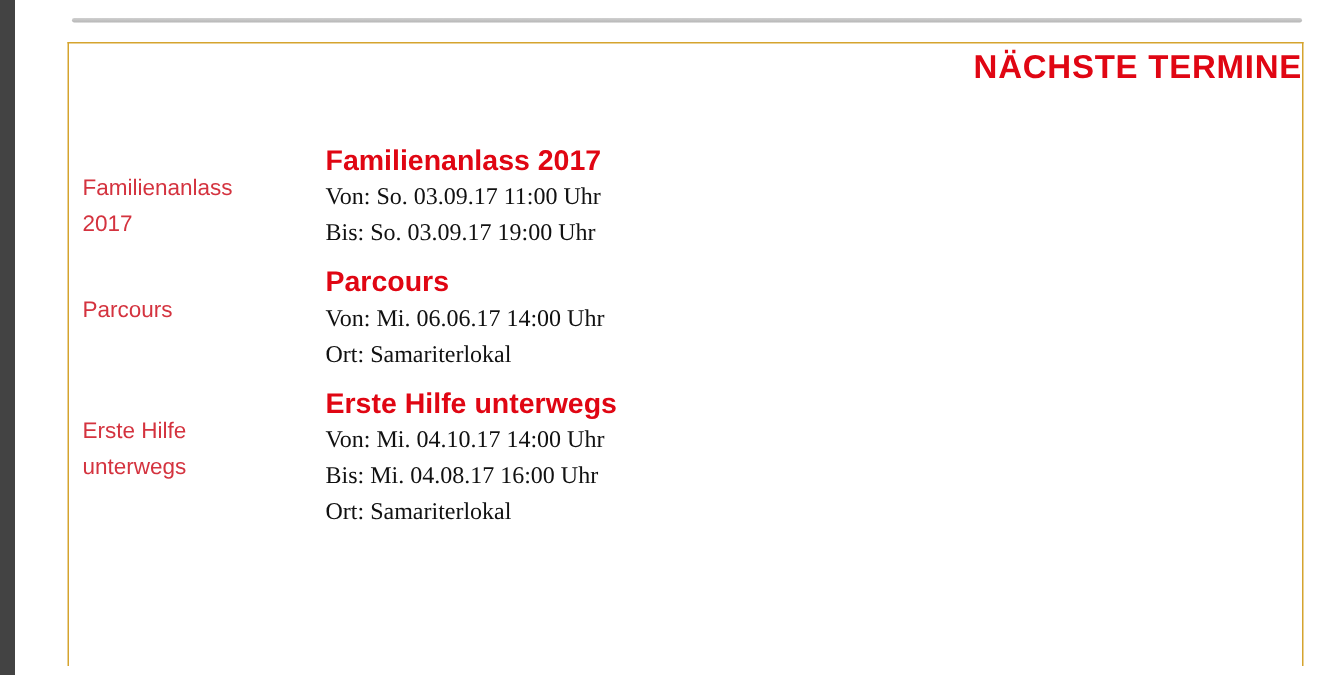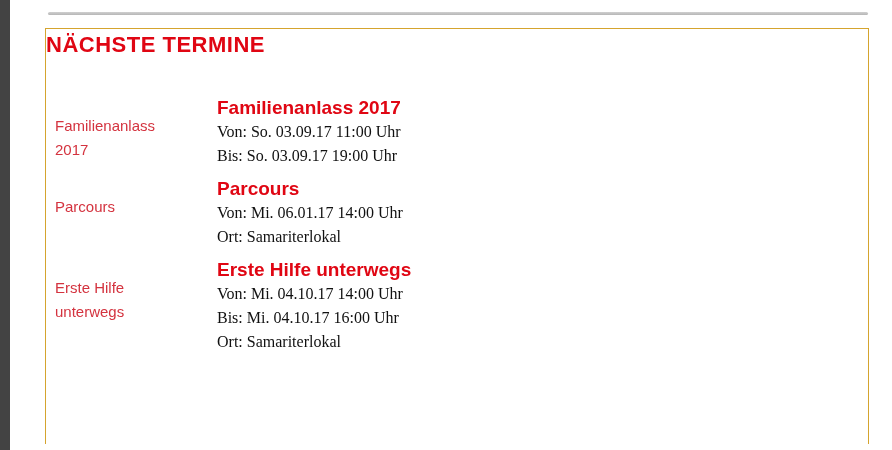--- a/index.html
+++ b/index.html
@@ -43,20 +43,21 @@
     border-bottom: none;
     background: #ffffff;
   }
   .panel-title {
     margin: 3px 0 0 0;
     font-size: 22px;
     line-height: 26px;
     font-weight: bold;
     color: #e00613;
     letter-spacing: 0.5px;
+    text-align: right;
   }
   .events {
     margin-top: 38px;
   }
   .event-row {
     display: flex;
     align-items: flex-start;
     margin-bottom: 9px;
   }
   .event-left {
@@ -106,30 +107,30 @@
           <h3 class="event-heading">Familienanlass 2017</h3>
           <p class="event-line">Von: So. 03.09.17 11:00 Uhr</p>
           <p class="event-line">Bis: So. 03.09.17 19:00 Uhr</p>
         </div>
       </div>
 
       <div class="event-row">
         <div class="event-left">Parcours</div>
         <div class="event-main">
           <h3 class="event-heading">Parcours</h3>
-          <p class="event-line">Von: Mi. 06.01.17 14:00 Uhr</p>
+          <p class="event-line">Von: Mi. 06.06.17 14:00 Uhr</p>
           <p class="event-line">Ort: Samariterlokal</p>
         </div>
       </div>
 
       <div class="event-row">
         <div class="event-left">Erste Hilfe unterwegs</div>
         <div class="event-main">
           <h3 class="event-heading">Erste Hilfe unterwegs</h3>
           <p class="event-line">Von: Mi. 04.10.17 14:00 Uhr</p>
-          <p class="event-line">Bis: Mi. 04.10.17 16:00 Uhr</p>
+          <p class="event-line">Bis: Mi. 04.08.17 16:00 Uhr</p>
           <p class="event-line">Ort: Samariterlokal</p>
         </div>
       </div>
 
     </div>
   </div>
 </div>
 
 </body></html>

